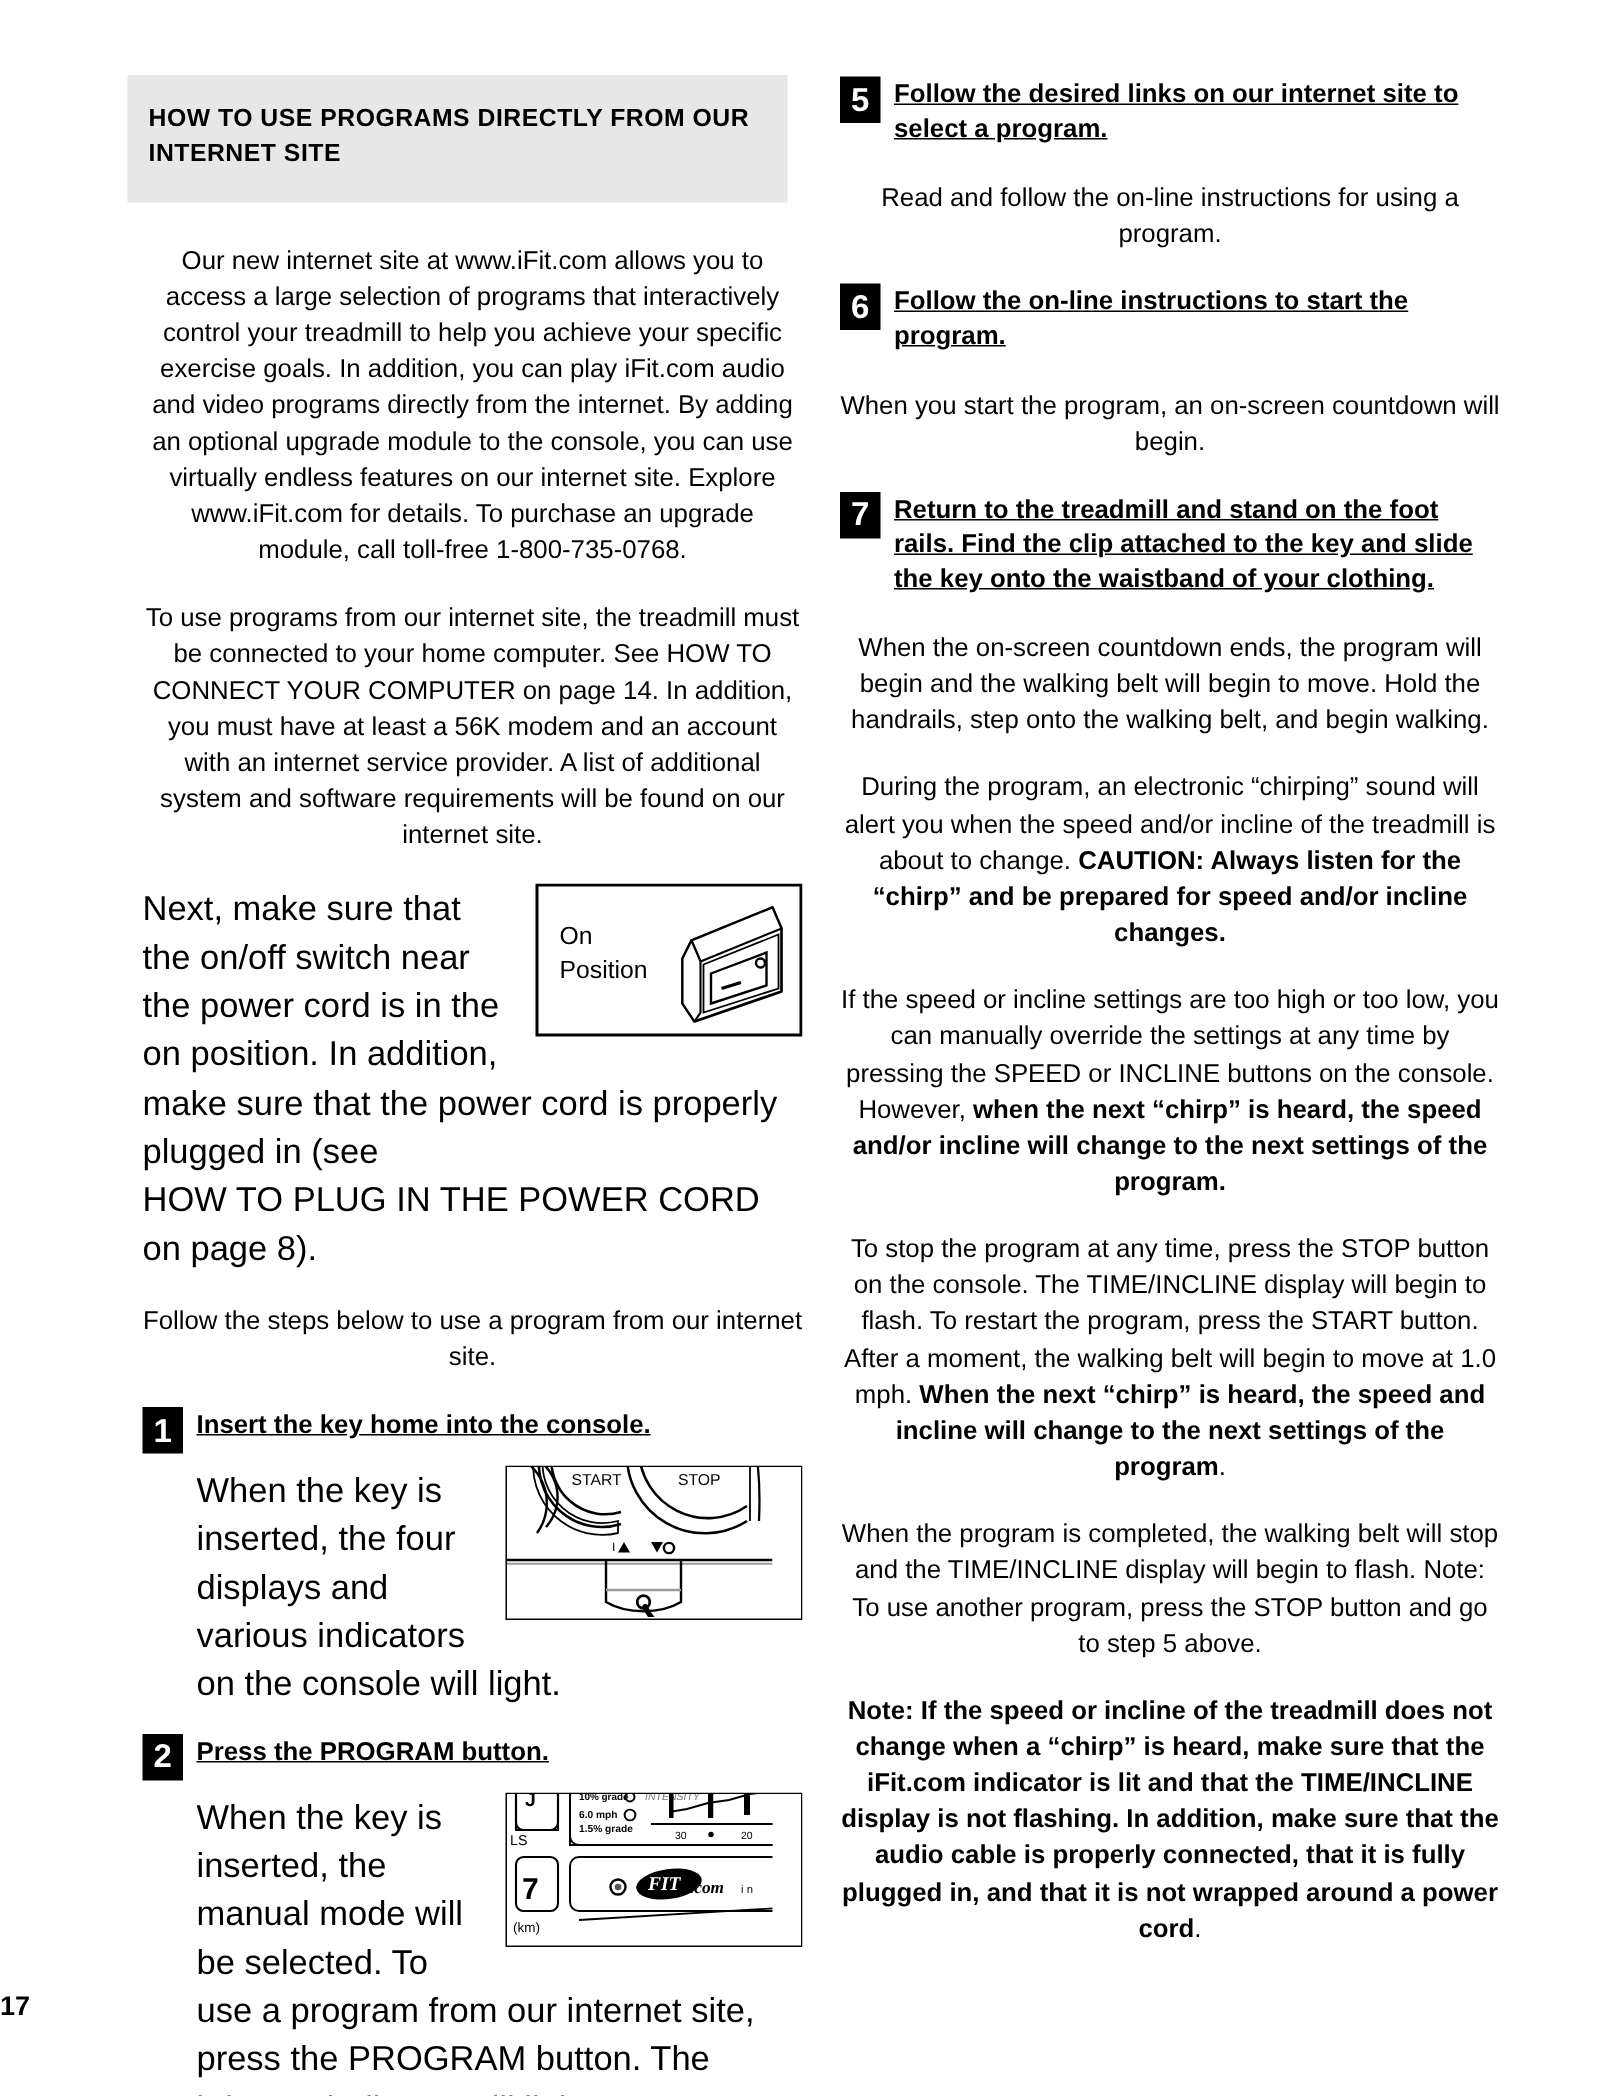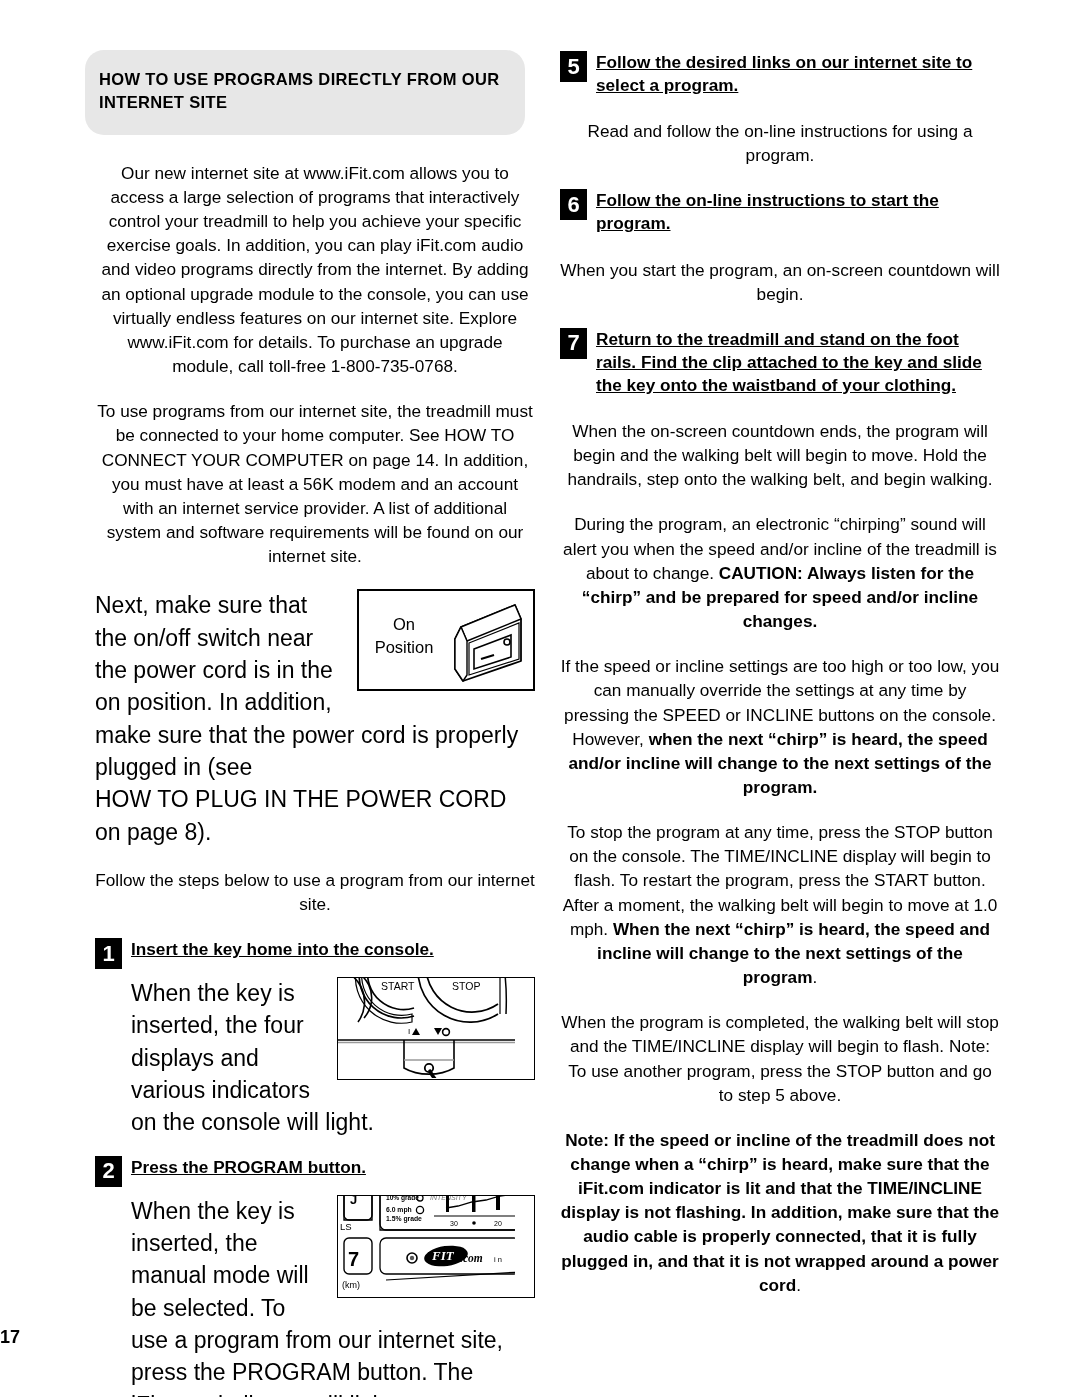--- a/index.html
+++ b/index.html
@@ -29,21 +29,20 @@
   .col-left  { left: 95px; }
   .col-right { left: 560px; }
 
   
   .section-band {
     background: #e7e7e7;
     padding: 18px 14px 20px 14px;
     margin: 0 0 26px -10px;
     width: 440px;
     box-sizing: border-box;
-    border-radius: 19px;
   }
   .section-band .title {
     font-size: 16.5px;
     font-weight: bold;
     letter-spacing: 0.35px;
     line-height: 1.42;
     margin: 0;
   }
 
   
@@ -101,24 +100,23 @@
     border: 2.5px solid #000;
     background: #fff;
     box-sizing: border-box;
     position: relative;
   }
 
   
   .switch-fig { width: 178px; height: 102px; }
   .switch-label {
     position: absolute;
-    left: 4px; top: 22px;
+    left: 14px; top: 22px;
     font-size: 16.5px;
     line-height: 1.35;
-    text-align: center;
     width: 82px;
   }
 
   
   .console-fig { width: 198px; height: 103px; border-width: 1.6px; }
 
   
   .page-number {
     position: absolute;
     left: 0; right: 0;

